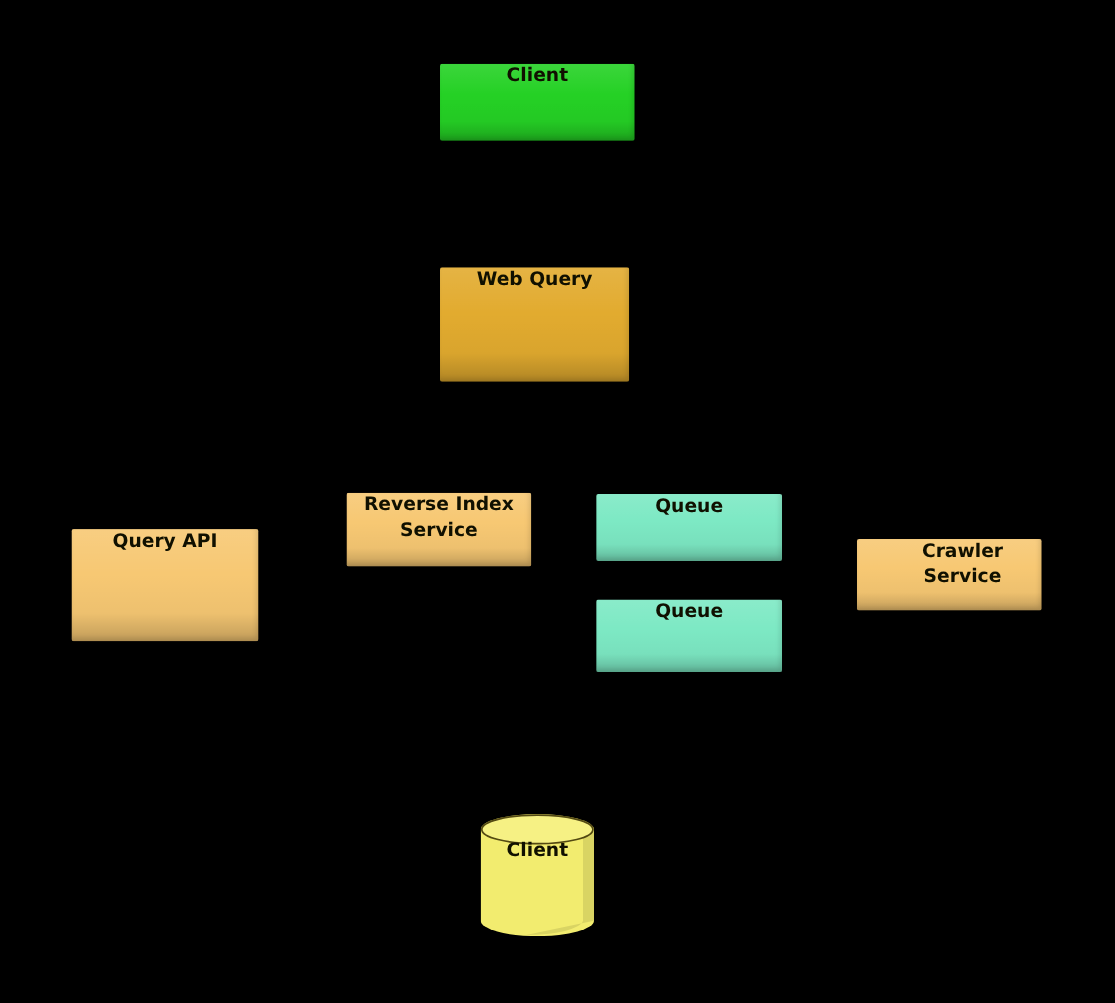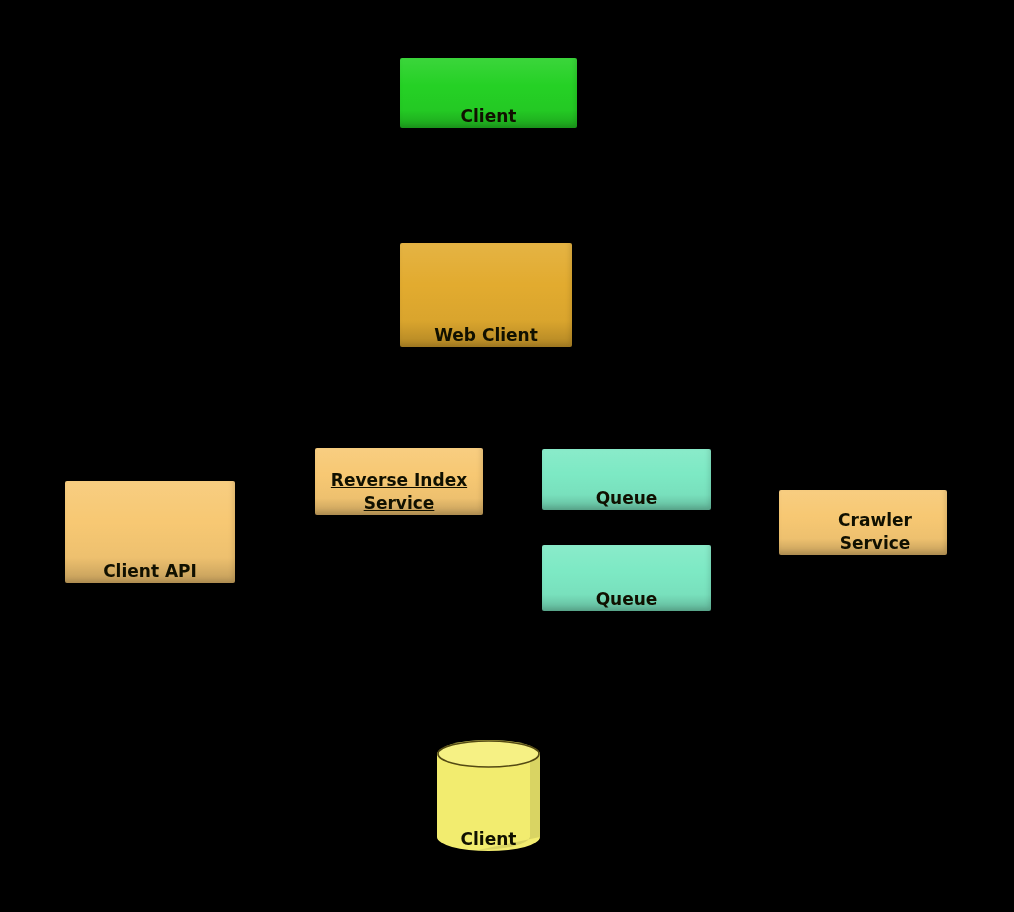--- a/index.html
+++ b/index.html
@@ -8,21 +8,21 @@
       position: relative;
       width: 1014px;
       height: 912px;
       background: #000;
       overflow: hidden;
       font-family: "DejaVu Sans", sans-serif;
     }
     .node {
       position: absolute;
       display: flex;
-      align-items: flex-end;
+      align-items: flex-start;
       justify-content: center;
       text-align: center;
       color: #101000;
       font-weight: bold;
       font-size: 17px;
       line-height: 1.35;
       border-radius: 2px;
       background-image: linear-gradient(to bottom,
         rgba(255,255,255,0.10) 0%,
         rgba(255,255,255,0.00) 40%,
@@ -41,26 +41,26 @@
     .cylinder .label { margin-top: 22px; }
   </style>
 </head>
 <body>
 
 <div class="canvas" id="canvas" style="background: rgb(0, 0, 0);">
     <div class="node" style="left: 400px; top: 58px; width: 177px; height: 70px; background-color: rgb(37, 209, 37);">
       <span class="label" style="color: rgb(16, 16, 0);">Client</span>
     </div>
     <div class="node" style="left: 400px; top: 243px; width: 172px; height: 104px; background-color: rgb(226, 171, 47);">
-      <span class="label" style="color: rgb(16, 16, 0);">Web Client</span>
+      <span class="label" style="color: rgb(16, 16, 0);">Web Query</span>
     </div>
     <div class="node" style="left: 65px; top: 481px; width: 170px; height: 102px; background-color: rgb(247, 200, 115);">
-      <span class="label" style="color: rgb(16, 16, 0);">Client API</span>
+      <span class="label" style="color: rgb(16, 16, 0);">Query API</span>
     </div>
-    <div class="node" style="left: 315px; top: 448px; width: 168px; height: 67px; background-color: rgb(247, 200, 115); text-decoration: underline;">
+    <div class="node" style="left: 315px; top: 448px; width: 168px; height: 67px; background-color: rgb(247, 200, 115);">
       <span class="label" style="color: rgb(16, 16, 0);">Reverse Index Service</span>
     </div>
     <div class="node" style="left: 542px; top: 449px; width: 169px; height: 61px; background-color: rgb(125, 233, 196);">
       <span class="label" style="color: rgb(16, 16, 0);">Queue</span>
     </div>
     <div class="node" style="left: 542px; top: 545px; width: 169px; height: 66px; background-color: rgb(125, 233, 196);">
       <span class="label" style="color: rgb(16, 16, 0);">Queue</span>
     </div>
     <div class="node" style="left: 779px; top: 490px; width: 168px; height: 65px; background-color: rgb(247, 200, 115);">
       <span class="label" style="color: rgb(16, 16, 0); margin-left: 24px;">Crawler Service</span>

